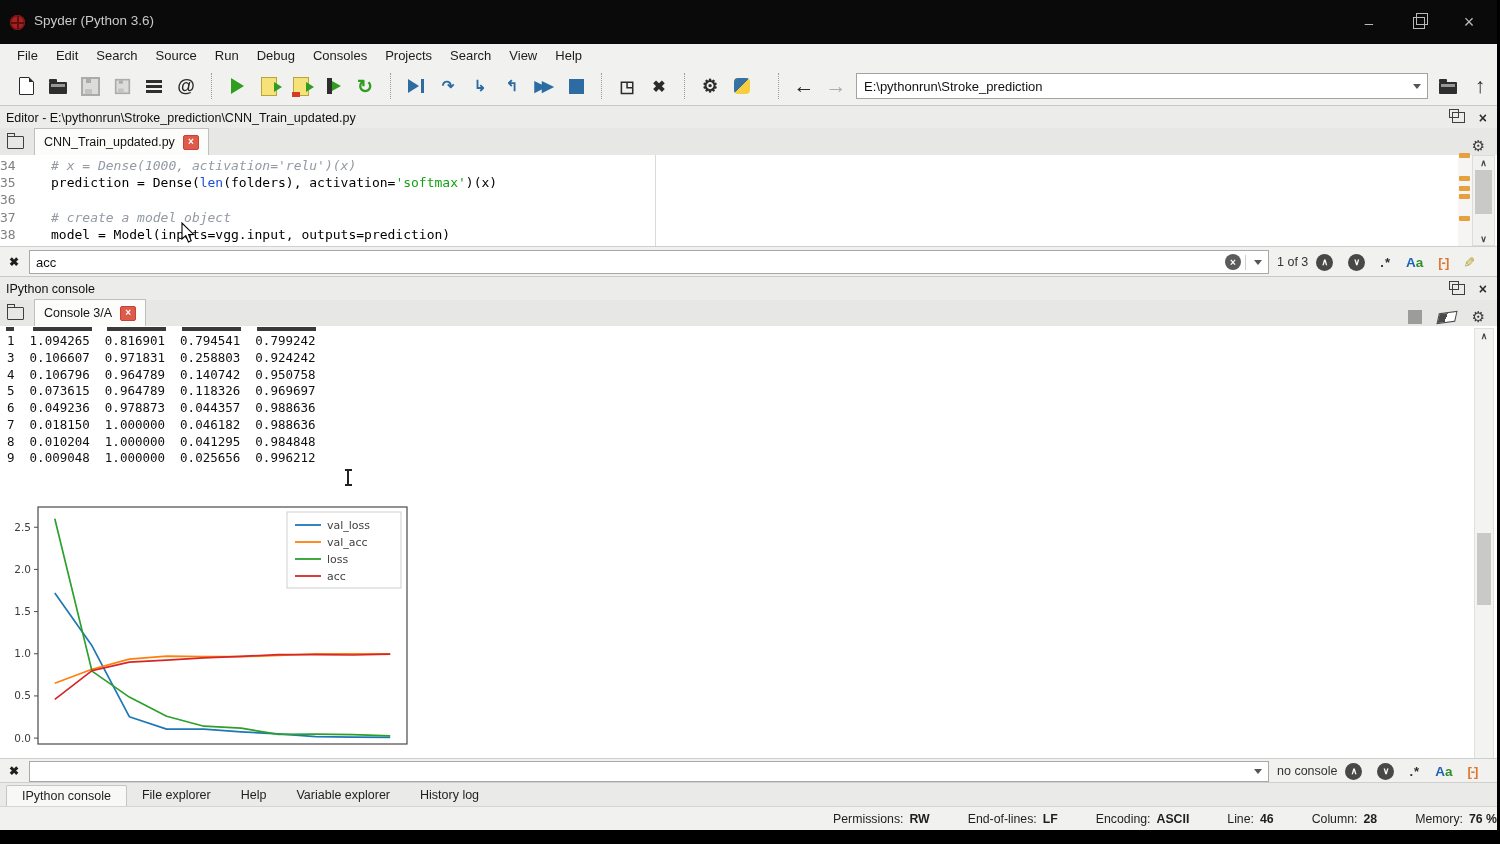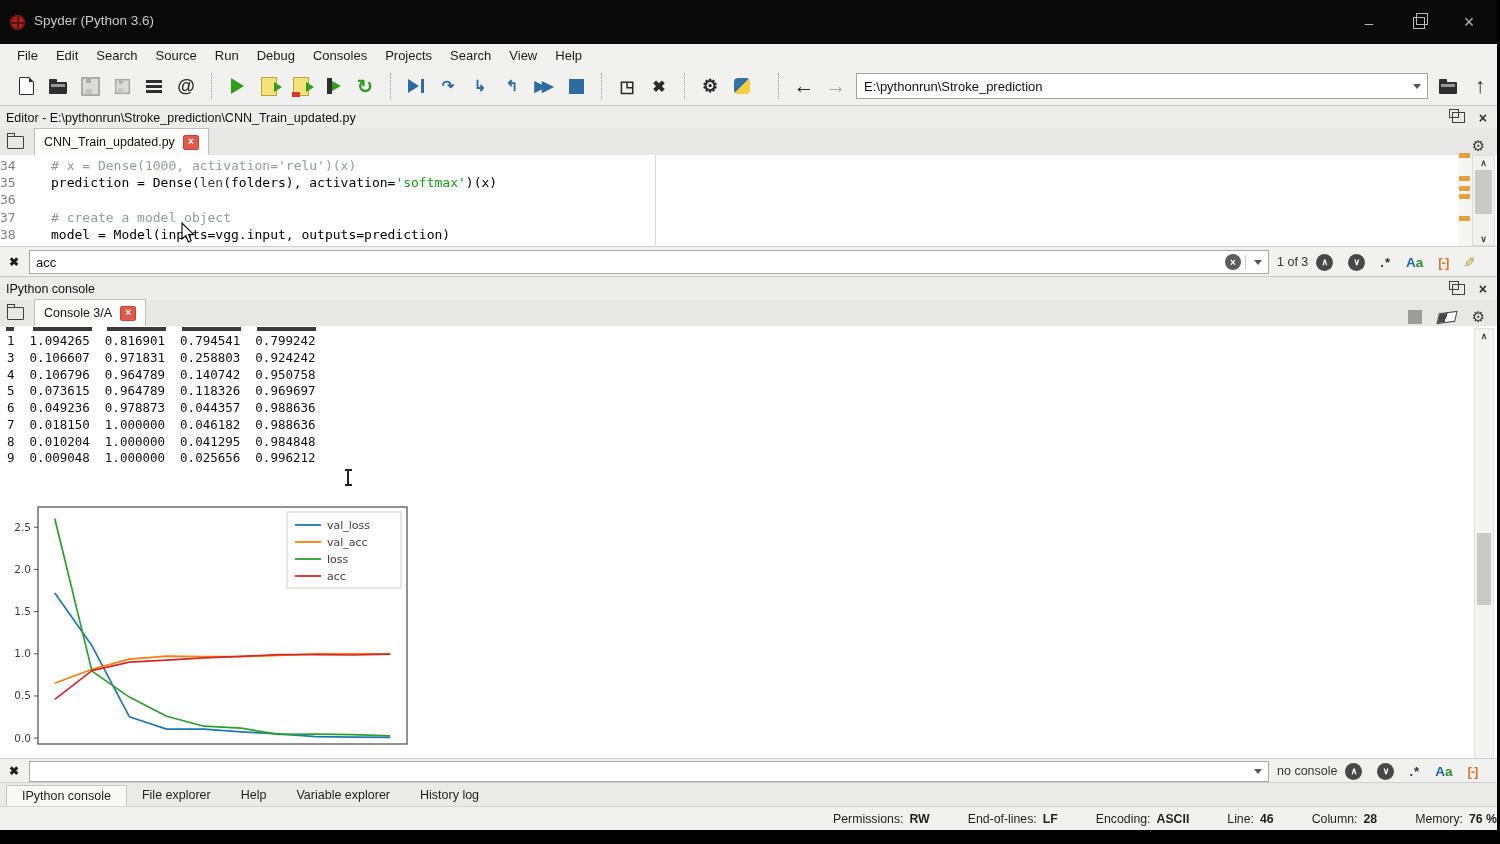--- a/index.html
+++ b/index.html
@@ -77,23 +77,23 @@
   .red-close{width:14px;height:13px;background:#e05a4c;border:1px solid #c44536;border-radius:2px;color:#fff;
        font-size:10px;font-weight:bold;display:flex;align-items:center;justify-content:center;line-height:1;}
   .gear-btn{margin-left:auto;margin-right:12px;font-size:15px;color:#3c3c3c;}
 
   .code-area{top:155px;height:91px;background:#fff;}
   .col-guide{position:absolute;left:655px;top:0;bottom:0;width:1px;background:#dadad8;}
   .code-lines{position:absolute;left:0;top:3px;right:50px;}
   .code-line{display:flex;height:17.2px;font-family:"DejaVu Sans Mono","Liberation Mono",monospace;font-size:13px;white-space:pre;}
   .gutter-num{width:40px;text-align:left;padding-right:11px;color:#7f7f7f;flex:0 0 auto;}
   .tok-plain{color:#000;}
-  .tok-comment{color:#939aa3;}
+  .tok-comment{color:#939aa3;font-style:italic;}
   .tok-string{color:#12a312;}
-  .tok-builtin{color:#404040;}
+  .tok-builtin{color:#1d4ed8;}
   .marker-strip{position:absolute;right:25px;top:0;bottom:0;width:14px;background:#f6f5f3;}
   .mk{position:absolute;left:1px;width:11px;height:5px;background:#e5a23c;border-radius:1px;}
   .vscroll{position:absolute;right:2px;top:0;bottom:0;width:21px;background:#f1f1ef;border:1px solid #dcdcda;}
   .vs-arrow{position:absolute;left:0;width:100%;height:13px;display:flex;align-items:center;justify-content:center;
             font-size:9px;color:#444;font-weight:bold;}
   .vs-up{top:0;} .vs-down{bottom:0;}
   .vs-thumb{position:absolute;left:2px;right:2px;background:#c9c9c7;}
 
   
   .find-bar{background:#f1f1ef;border-top:1px solid #cfcfcd;display:flex;align-items:center;padding-left:9px;}

